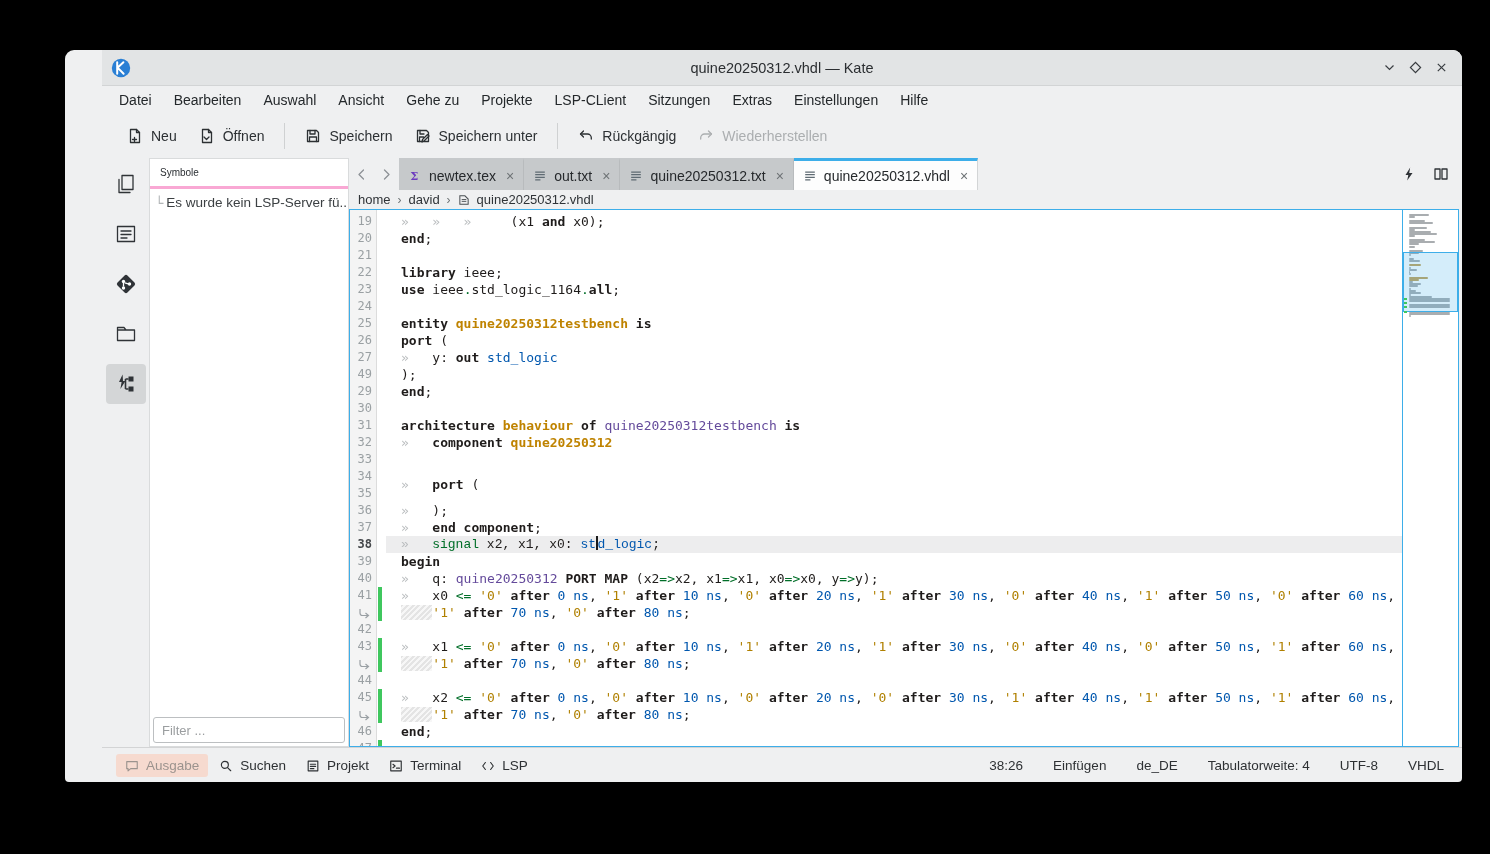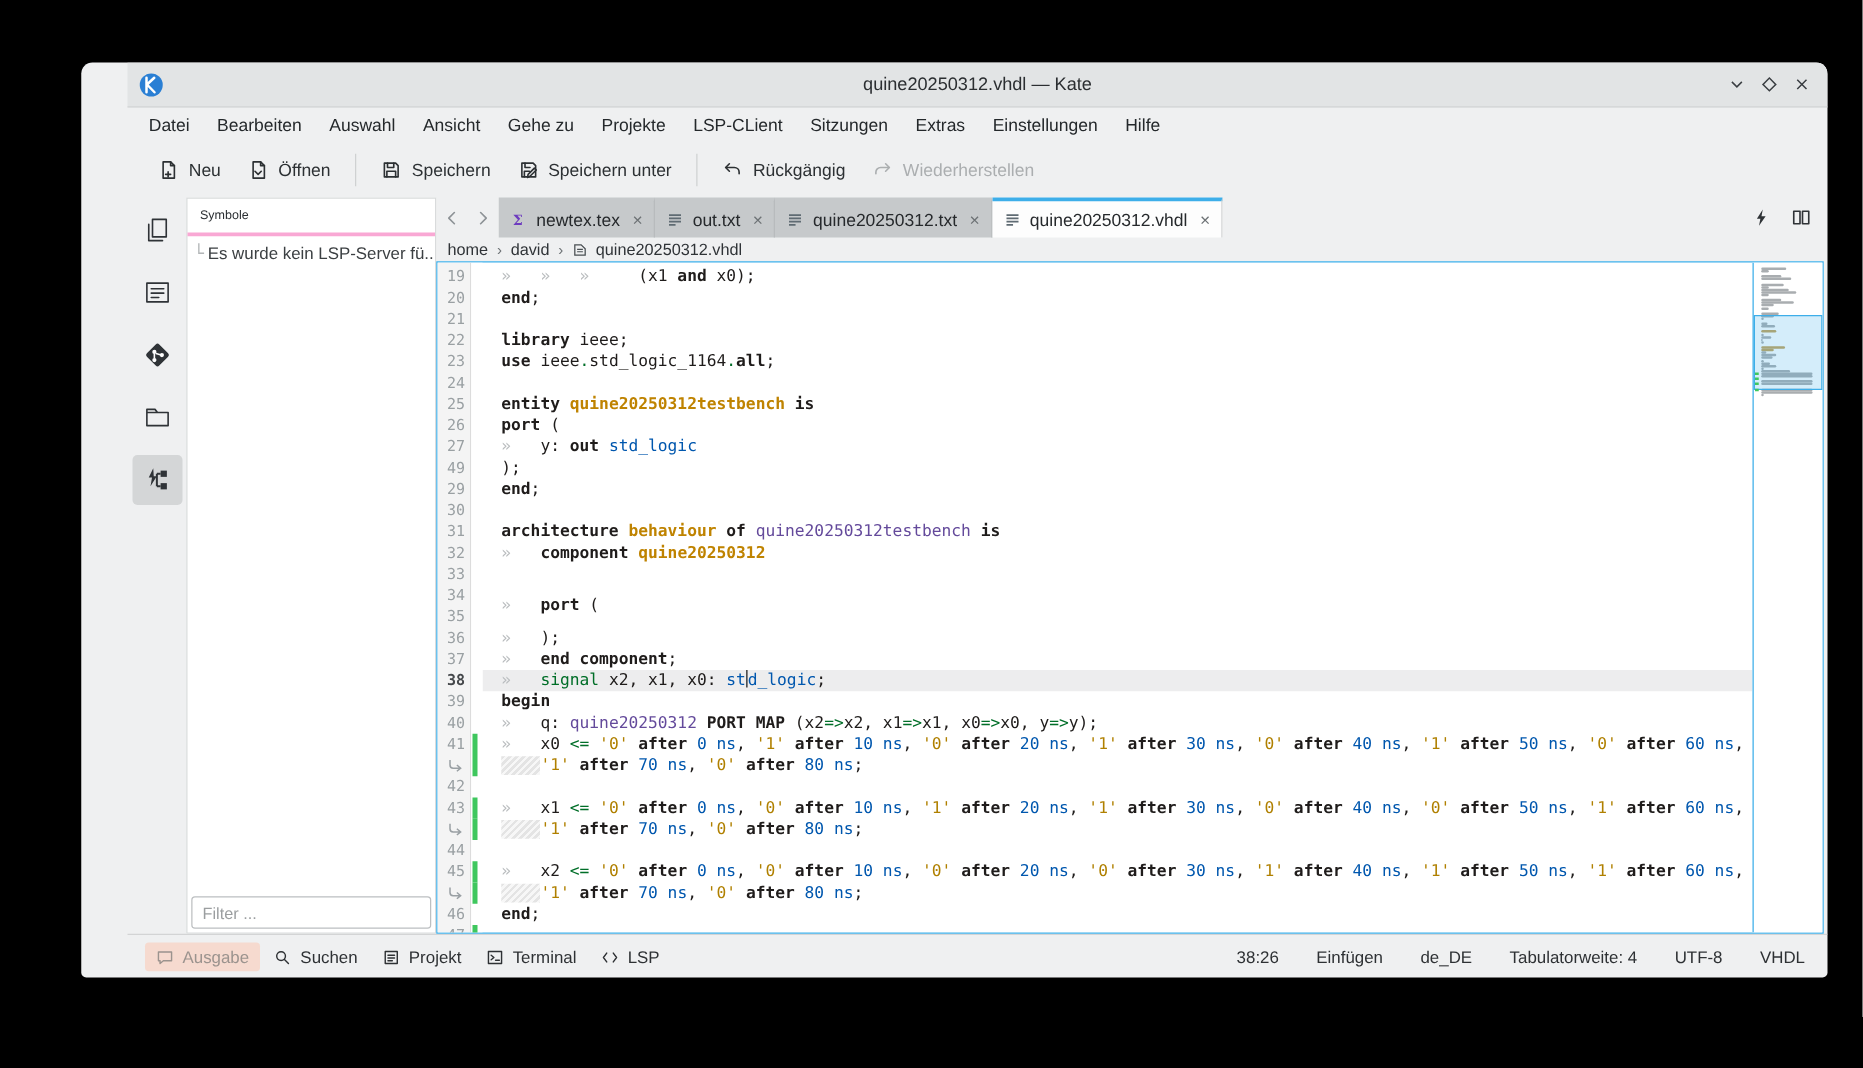--- a/index.html
+++ b/index.html
@@ -65,21 +65,21 @@
   .mm-view{position:absolute;left:0;right:0;background:rgba(61,174,233,0.22);
            border:1px solid var(--accent);}
   .mm-mod{position:absolute;left:1px;width:3px;height:2px;background:var(--modgreen);}
   .lnum{position:absolute;left:0;width:22px;text-align:right;
         font:12px "DejaVu Sans Mono",monospace;line-height:17px;color:#9aa0a3;}
   .lnum.cur{color:#45484b;font-weight:bold;}
   .wrapmark{position:absolute;left:7px;width:15px;height:13px;padding-top:2px;}
   .modbar{position:absolute;left:1px;width:4px;height:17px;background:var(--modgreen);}
   .crow{position:absolute;left:0;right:0;height:17px;white-space:pre;padding-left:15px;
         font:13px "DejaVu Sans Mono",monospace;line-height:17px;}
-  .crow.cur{background:#ededee;}
+  .crow.cur{background:#ededee;font-family:Liberation Mono, monospace;}
   .sg-nm{color:var(--ctext);} .sg-kw{color:var(--ctext);font-weight:bold;}
   .sg-ty{color:var(--ctype);} .sg-nu{color:var(--ctype);}
   .sg-ch{color:var(--cgold);} .sg-op{color:var(--cgreen);}
   .sg-en{color:var(--camber);font-weight:bold;} .sg-rf{color:var(--cpurple);}
   .sg-tb{color:#babdbf;}
   .sg-ws{background:repeating-linear-gradient(135deg,#e4e4e4 0 2px,#f7f7f7 2px 4px);}
   .cursor{display:inline-block;width:1.5px;height:14px;background:#1b1b1b;vertical-align:-2px;}
   
   .statusbar{height:35px;border-top:1px solid #d3d4d5;display:flex;align-items:center;
              padding:0 14px;font-size:13.5px;color:#2e3134;gap:2px;}

